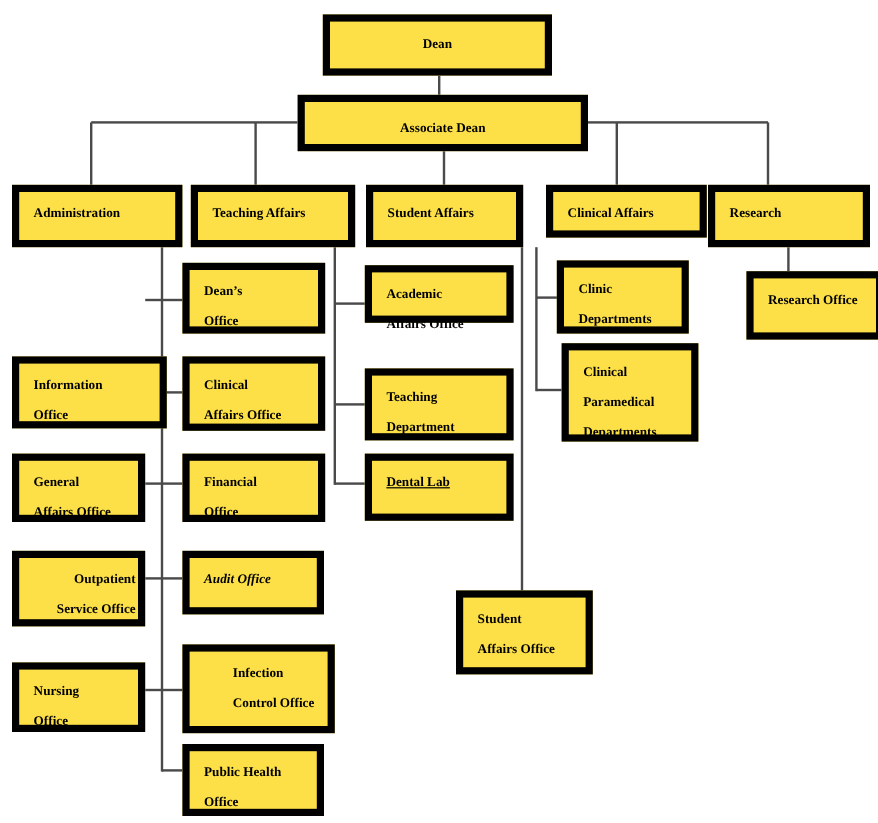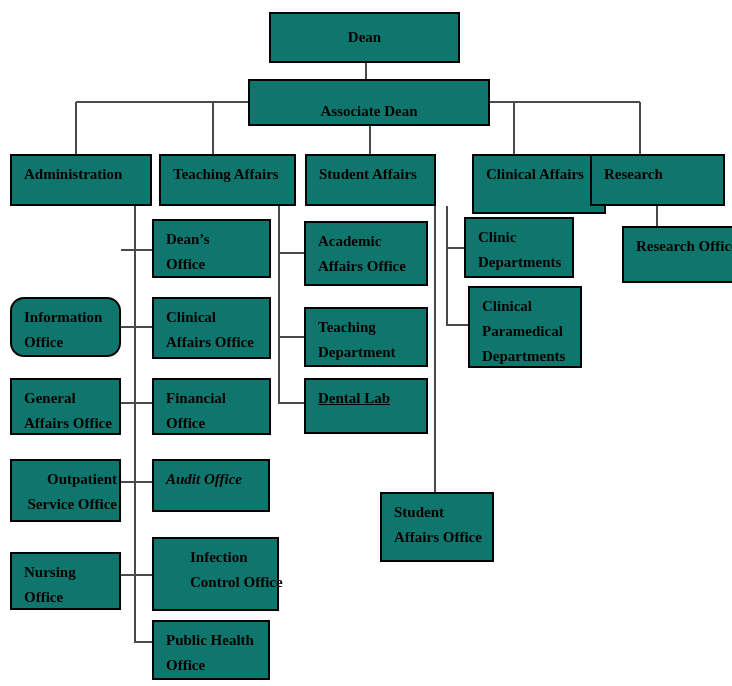--- a/index.html
+++ b/index.html
@@ -2,23 +2,23 @@
 <html><head>
 <meta charset="utf-8">
 <style>
   html,body{margin:0;padding:0;background:#ffffff;}
   .canvas{
     position:relative;width:732px;height:686px;background:#ffffff;
     font-family:"Liberation Serif","DejaVu Serif",serif;
     font-weight:bold;color:#000;overflow:hidden;
   }
   .node{
-    position:absolute;border:2px solid #0f172a;background:#0f766e;
+    position:absolute;border:6px solid #0f172a;background:#fde047;
     box-sizing:border-box;padding:6px 2px 0 12px;
-    font-size:15px;line-height:25px;
+    font-size:11px;line-height:25px;
   }
   .node .nline{white-space:nowrap;}
   .node.center{
     display:flex;align-items:center;justify-content:center;
     text-align:center;padding:0;
   }
   .seg{position:absolute;background:#4a4a4a;}
 </style>
 </head>
 <body>
@@ -56,27 +56,27 @@
     </div>
     <div class="node" style="left: 10px; top: 154px; width: 142px; height: 52px; border-color: rgb(0, 0, 0); color: rgb(0, 0, 0);">
       <div class="nline">Administration</div>
     </div>
     <div class="node" style="left: 305px; top: 154px; width: 131px; height: 52px; border-color: rgb(0, 0, 0); color: rgb(0, 0, 0);">
       <div class="nline">Student Affairs</div>
     </div>
     <div class="node" style="left: 159px; top: 154px; width: 137px; height: 52px; border-color: rgb(0, 0, 0); color: rgb(0, 0, 0);">
       <div class="nline">Teaching Affairs</div>
     </div>
-    <div class="node" style="left: 472px; top: 154px; width: 134px; height: 60px; border-color: rgb(0, 0, 0); color: rgb(0, 0, 0);">
+    <div class="node" style="left: 455px; top: 154px; width: 134px; height: 44px; border-color: rgb(0, 0, 0); color: rgb(0, 0, 0);">
       <div class="nline">Clinical Affairs</div>
     </div>
     <div class="node" style="left: 590px; top: 154px; width: 135px; height: 52px; border-color: rgb(0, 0, 0); color: rgb(0, 0, 0);">
       <div class="nline">Research</div>
     </div>
-    <div class="node" style="left: 10px; top: 297px; width: 111px; height: 60px; border-color: rgb(0, 0, 0); color: rgb(0, 0, 0); border-radius: 14px;">
+    <div class="node" style="left: 10px; top: 297px; width: 129px; height: 60px; border-color: rgb(0, 0, 0); color: rgb(0, 0, 0);">
       <div class="nline">Information</div>
       <div class="nline">Office</div>
     </div>
     <div class="node" style="left: 10px; top: 378px; width: 111px; height: 57px; border-color: rgb(0, 0, 0); color: rgb(0, 0, 0);">
       <div class="nline">General</div>
       <div class="nline">Affairs Office</div>
     </div>
     <div class="node" style="left: 10px; top: 459px; width: 111px; height: 63px; border-color: rgb(0, 0, 0); color: rgb(0, 0, 0); text-align: right;">
       <div class="nline">Outpatient</div>
       <div class="nline">Service Office</div>
@@ -101,21 +101,21 @@
       <div class="nline">Audit Office</div>
     </div>
     <div class="node" style="left: 152px; top: 537px; width: 127px; height: 74px; border-color: rgb(0, 0, 0); color: rgb(0, 0, 0); padding-left: 36px;">
       <div class="nline">Infection</div>
       <div class="nline">Control Office</div>
     </div>
     <div class="node" style="left: 152px; top: 620px; width: 118px; height: 60px; border-color: rgb(0, 0, 0); color: rgb(0, 0, 0);">
       <div class="nline">Public Health</div>
       <div class="nline">Office</div>
     </div>
-    <div class="node" style="left: 304px; top: 221px; width: 124px; height: 65px; border-color: rgb(0, 0, 0); color: rgb(0, 0, 0);">
+    <div class="node" style="left: 304px; top: 221px; width: 124px; height: 48px; border-color: rgb(0, 0, 0); color: rgb(0, 0, 0);">
       <div class="nline">Academic</div>
       <div class="nline">Affairs Office</div>
     </div>
     <div class="node" style="left: 304px; top: 307px; width: 124px; height: 60px; border-color: rgb(0, 0, 0); color: rgb(0, 0, 0);">
       <div class="nline">Teaching</div>
       <div class="nline">Department</div>
     </div>
     <div class="node" style="left: 304px; top: 378px; width: 124px; height: 56px; border-color: rgb(0, 0, 0); color: rgb(0, 0, 0); text-decoration: underline;">
       <div class="nline">Dental Lab</div>
     </div>

